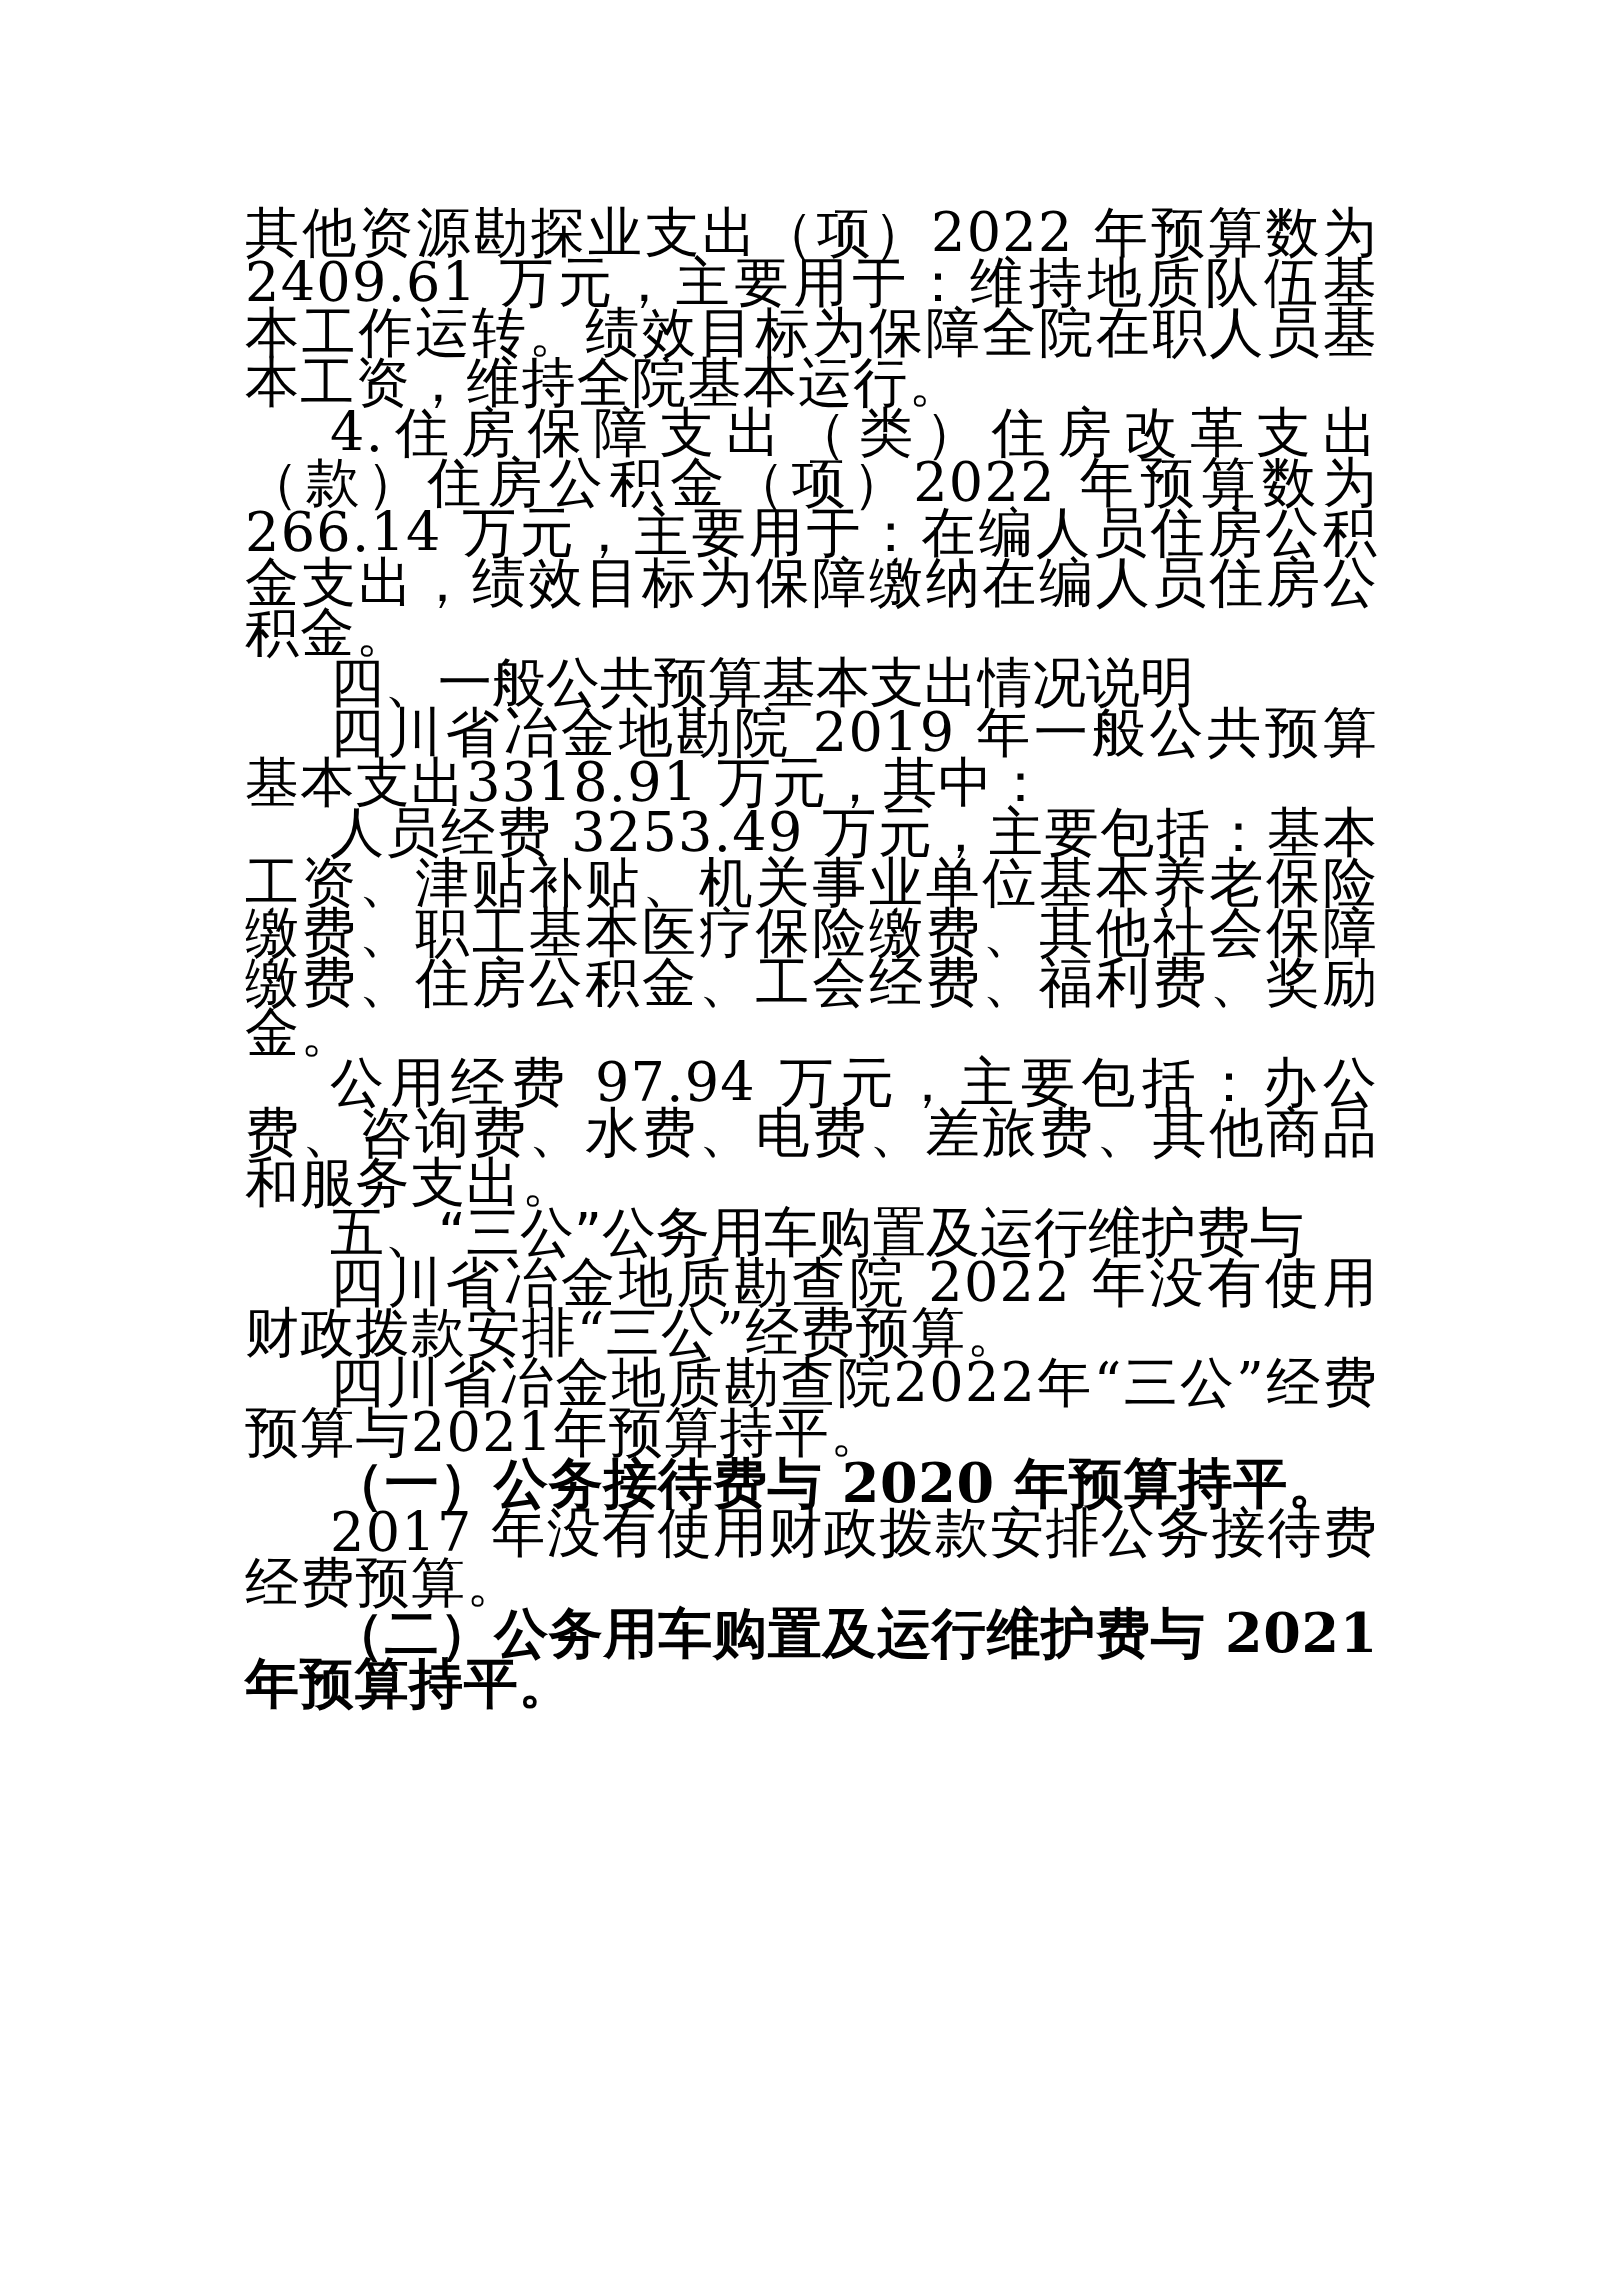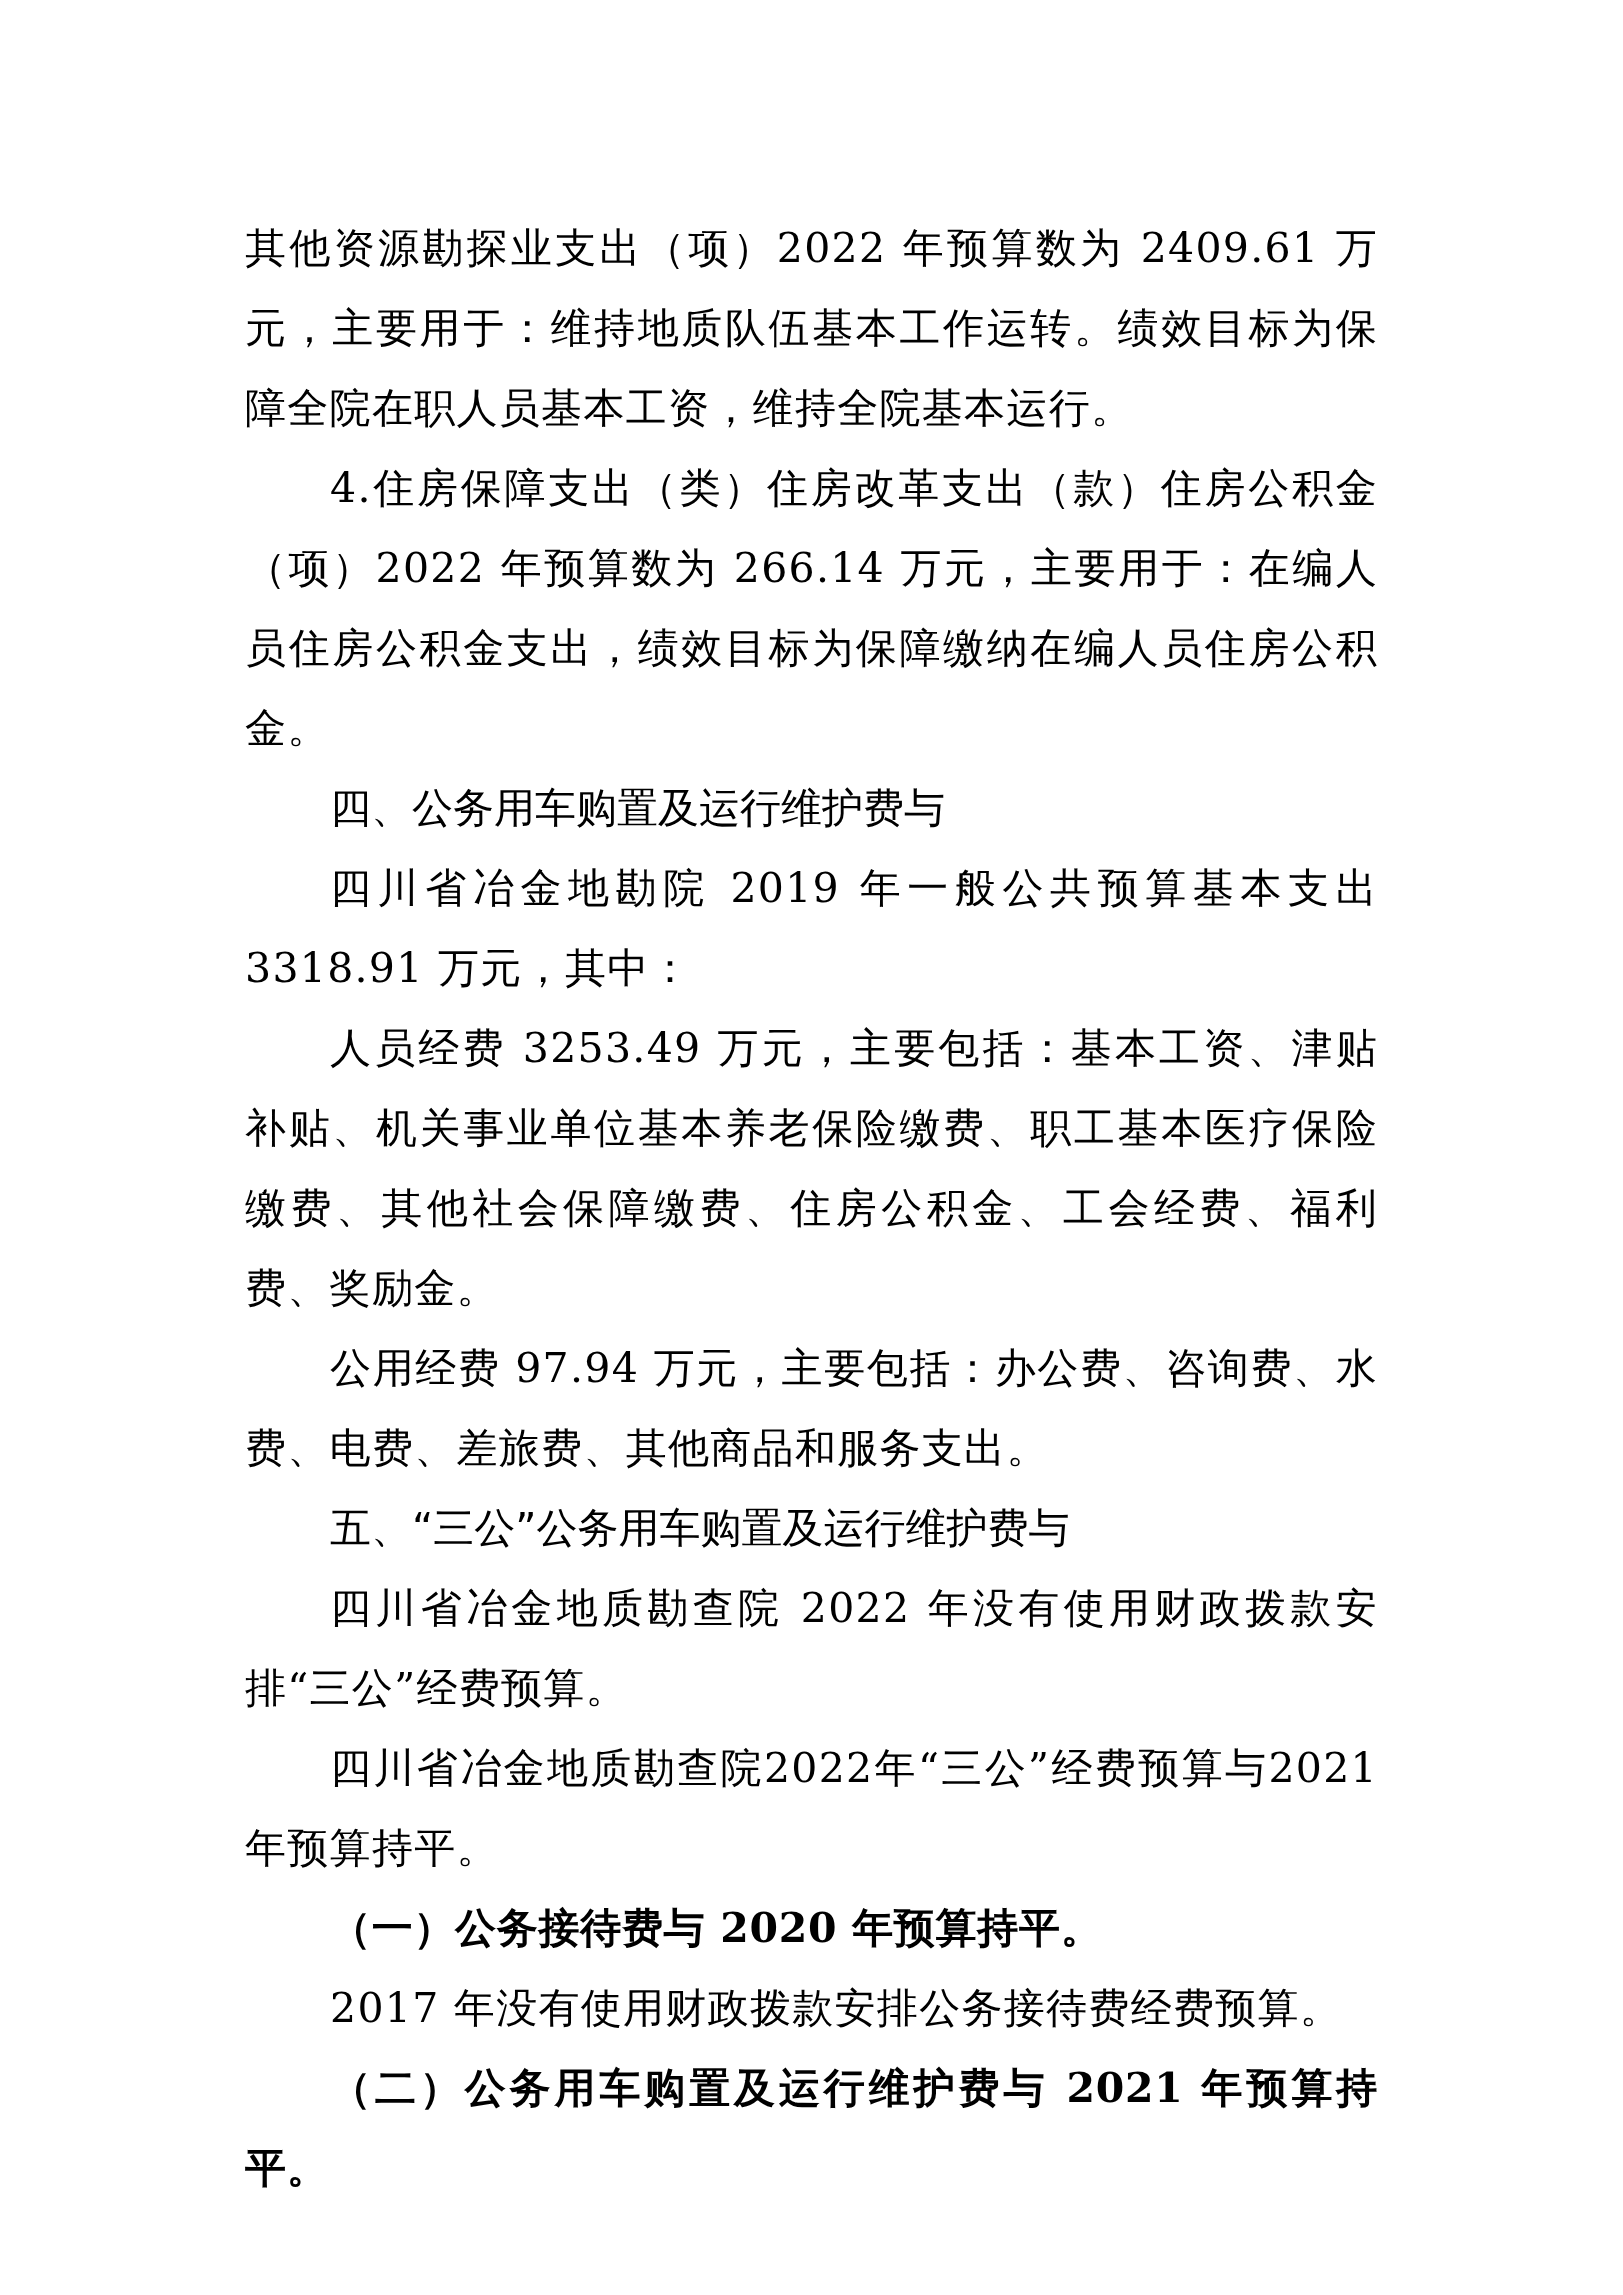--- a/index.html
+++ b/index.html
@@ -13,22 +13,22 @@
       position: relative;
       overflow: hidden;
       color: #000000;
     }
     .page {
       position: absolute;
       left: 245px;
       top: 208px;
       width: 1133px;
       font-family: "DejaVu Serif", "Liberation Serif", serif;
-      font-size: 41px;
-      line-height: 80px;
+      font-size: 54px;
+      line-height: 50px;
     }
     .para {
       margin: 0;
       padding: 0;
       text-align: justify;
       text-align-last: left;
       letter-spacing: 1.3px;
     }
     .indent {
       text-indent: 85px;
@@ -42,21 +42,21 @@
       font-weight: bold;
       letter-spacing: 0.7px;
     }
   </style>
 </head>
 <body>
 
 <div class="page">
   <p class="para">其他资源勘探业支出（项）2022 年预算数为 2409.61 万元，主要用于：维持地质队伍基本工作运转。绩效目标为保障全院在职人员基本工资，维持全院基本运行。</p>
   <p class="para indent">4.住房保障支出（类）住房改革支出（款）住房公积金（项）2022 年预算数为 266.14 万元，主要用于：在编人员住房公积金支出，绩效目标为保障缴纳在编人员住房公积金。</p>
-  <p class="para indent heading">四、公务用车购置及运行维护费与</p>
+  <p class="para indent heading">四、一般公共预算基本支出情况说明</p>
   <p class="para indent">四川省冶金地勘院 2019 年一般公共预算基本支出3318.91 万元，其中：</p>
   <p class="para indent">人员经费 3253.49 万元，主要包括：基本工资、津贴补贴、机关事业单位基本养老保险缴费、职工基本医疗保险缴费、其他社会保障缴费、住房公积金、工会经费、福利费、奖励金。</p>
   <p class="para indent">公用经费 97.94 万元，主要包括：办公费、咨询费、水费、电费、差旅费、其他商品和服务支出。</p>
   <p class="para indent heading">五、“三公”公务用车购置及运行维护费与</p>
   <p class="para indent">四川省冶金地质勘查院 2022 年没有使用财政拨款安排“三公”经费预算。</p>
   <p class="para indent">四川省冶金地质勘查院2022年“三公”经费预算与2021年预算持平。</p>
   <p class="para indent subheading">（一）公务接待费与 2020 年预算持平。</p>
   <p class="para indent">2017 年没有使用财政拨款安排公务接待费经费预算。</p>
   <p class="para indent subheading">（二）公务用车购置及运行维护费与 2021 年预算持平。</p>
 </div>

